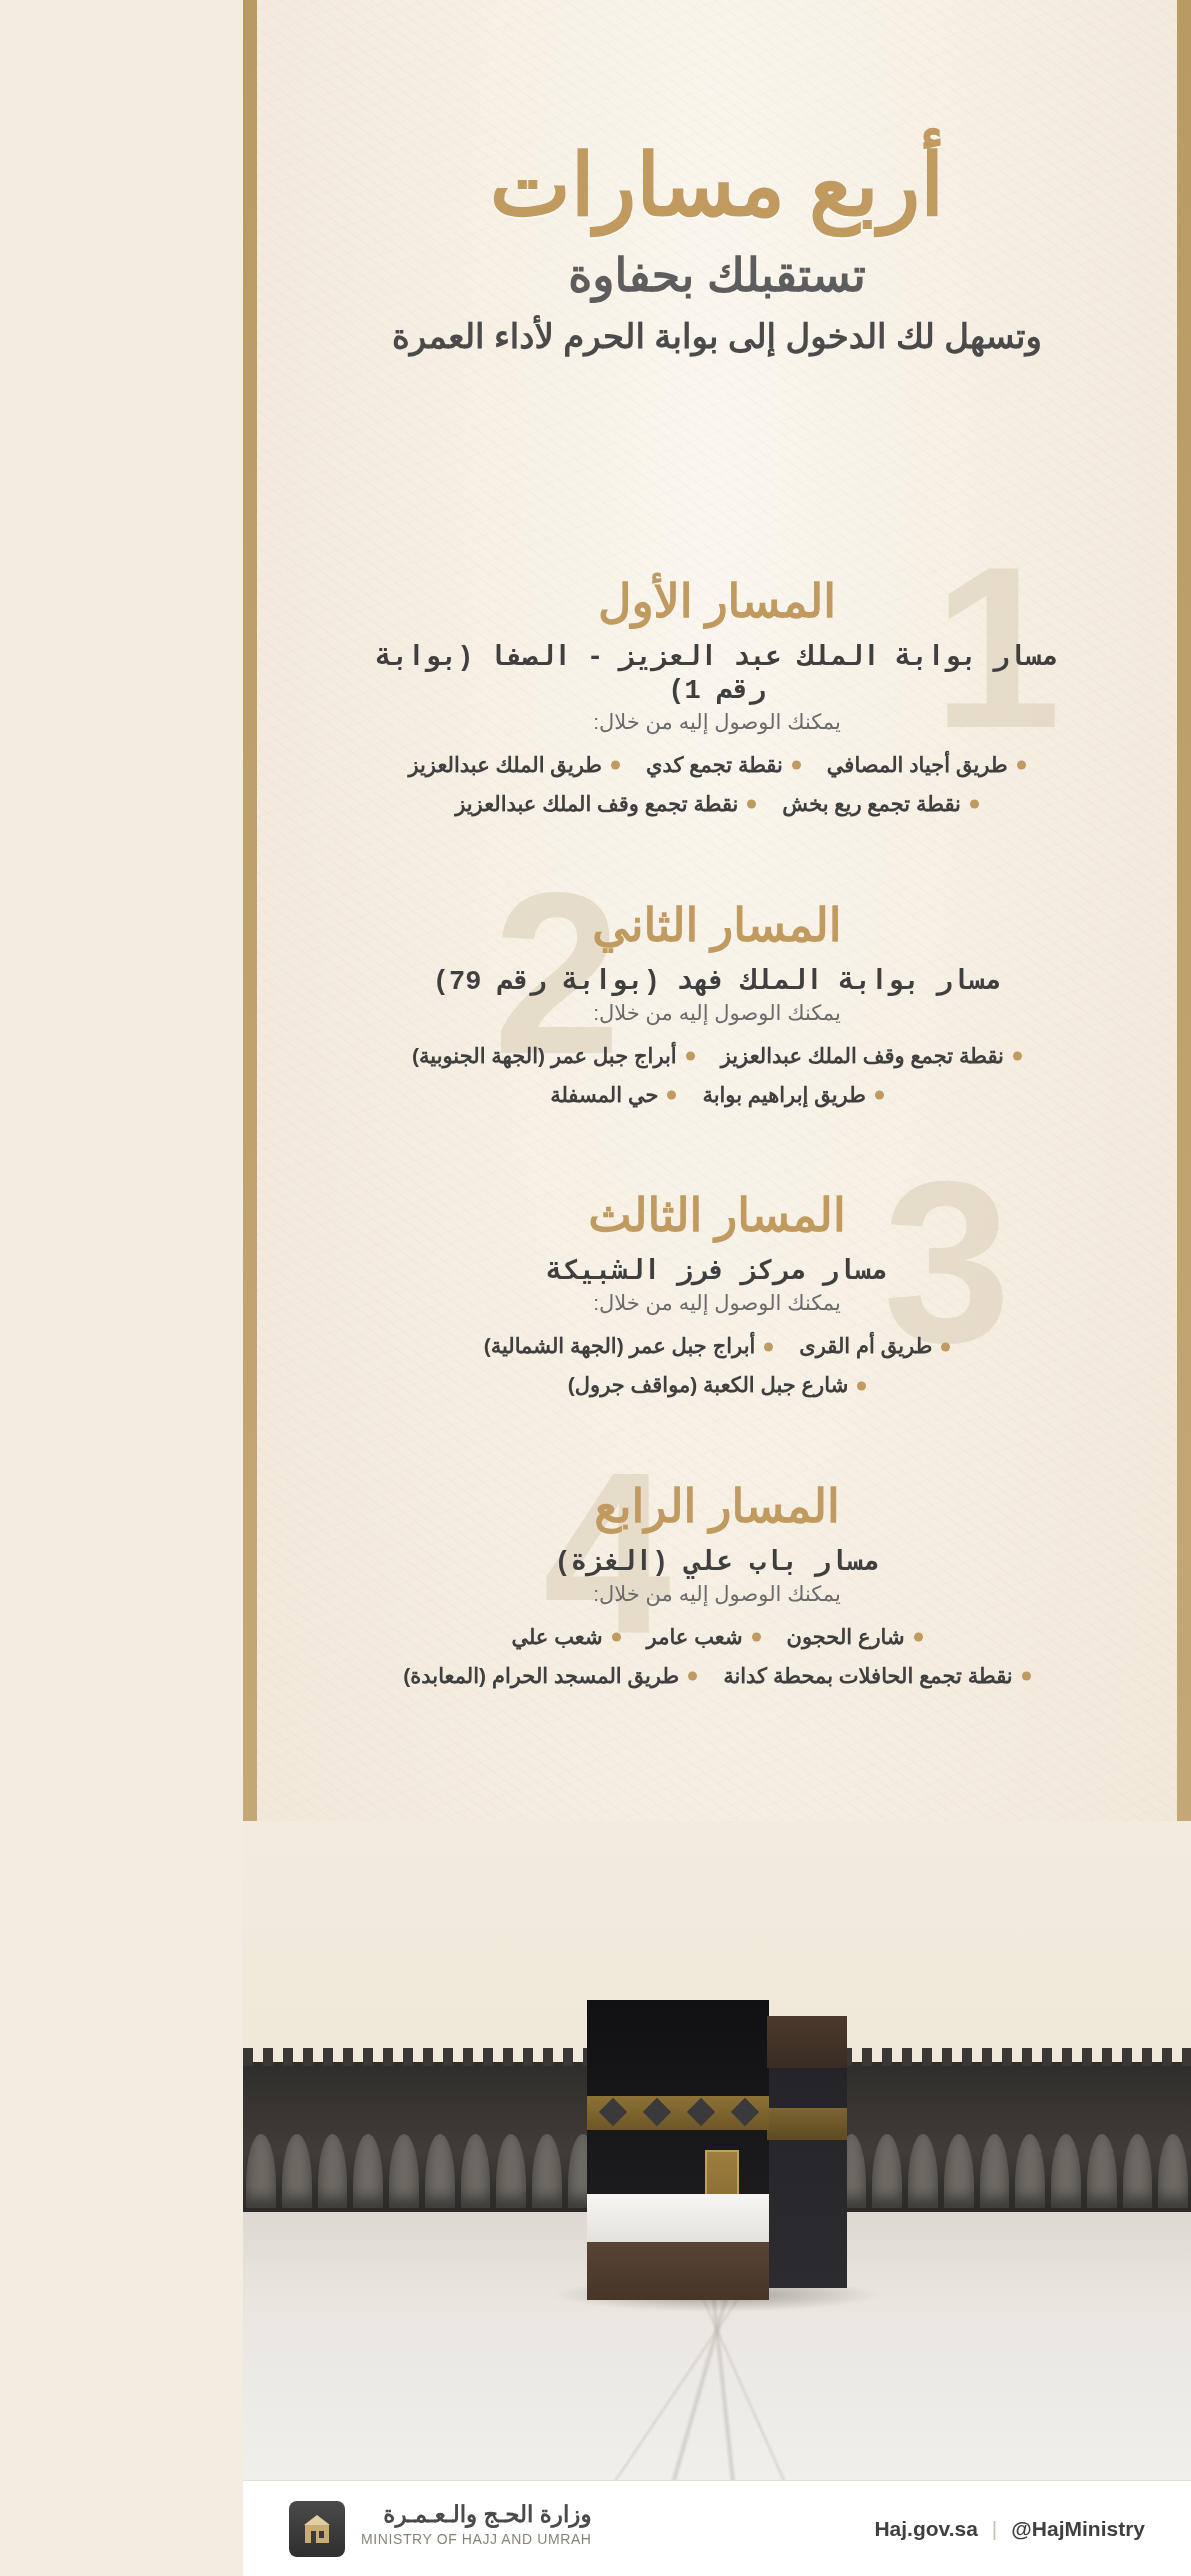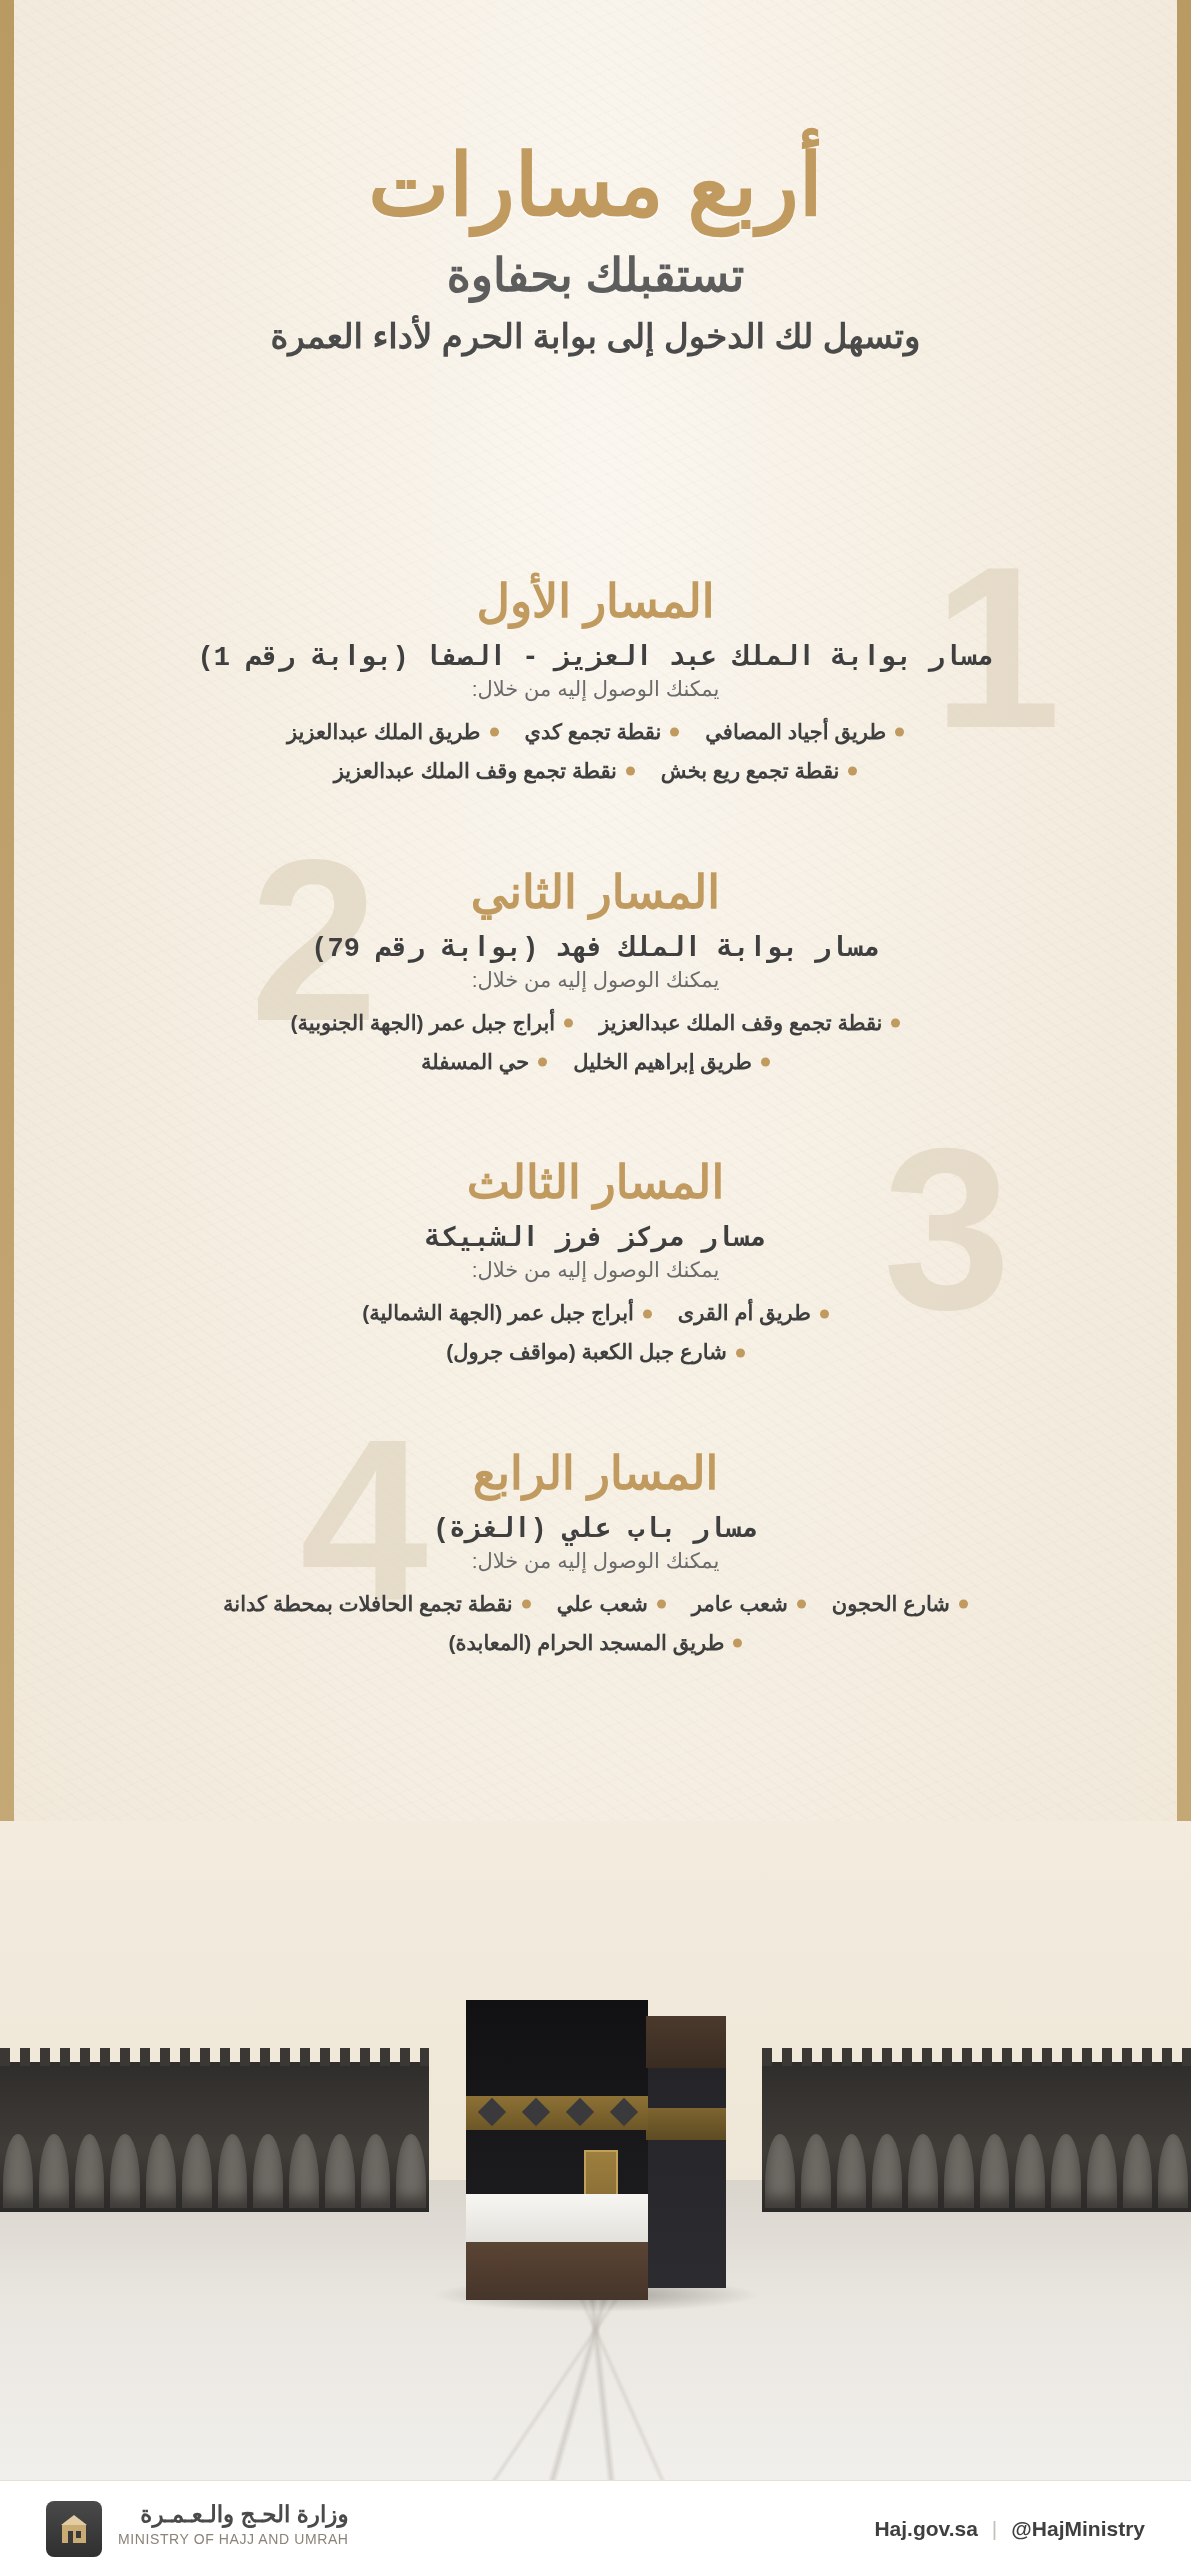--- a/index.html
+++ b/index.html
@@ -4,21 +4,21 @@
 <style>
   html,body{margin:0;padding:0;}
   body{
     width:1191px;height:2576px;
     font-family:"Liberation Sans", sans-serif;
     background:#f3ece1;
     overflow:hidden;
   }
   .poster{
     position:relative;
-    width:1191px;height:2576px;
+    width:948px;height:2576px;
     background:
       radial-gradient(ellipse at 50% 18%, #fbf7f0 0%, #f5eee2 45%, #efe6d6 100%);
     overflow:hidden;
   }
   
   .texture{
     position:absolute;inset:0;
     background-image:
       repeating-linear-gradient(37deg, rgba(180,160,130,.035) 0 2px, rgba(255,255,255,0) 2px 9px),
       repeating-linear-gradient(-21deg, rgba(160,140,110,.03) 0 1px, rgba(255,255,255,0) 1px 13px);
@@ -246,21 +246,21 @@
 
     <div class="route route-2">
       <div class="ghost-num">2</div>
       <div class="route-inner">
         <div class="route-title">المسار الثاني</div>
         <div class="route-desc">مسار بوابة الملك فهد (بوابة رقم 79)</div>
         <div class="route-via">يمكنك الوصول إليه من خلال:</div>
         <div class="chips">
           <span class="chip">نقطة تجمع وقف الملك عبدالعزيز</span>
           <span class="chip">أبراج جبل عمر (الجهة الجنوبية)</span>
-          <span class="chip">طريق إبراهيم الخليل</span>
+          <span class="chip">طريق إبراهيم بوابة</span>
           <span class="chip">حي المسفلة</span>
         </div>
       </div>
     </div>
 
     <div class="route route-3">
       <div class="ghost-num">3</div>
       <div class="route-inner">
         <div class="route-title">المسار الثالث</div>
         <div class="route-desc">مسار مركز فرز الشبيكة</div>

